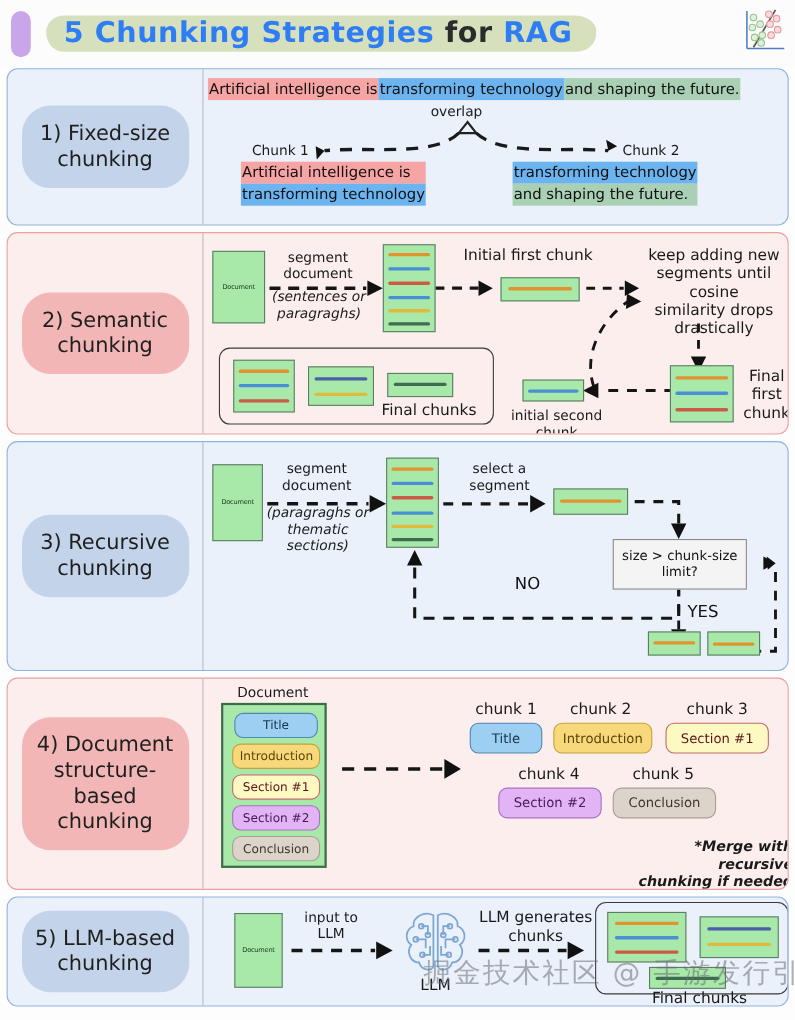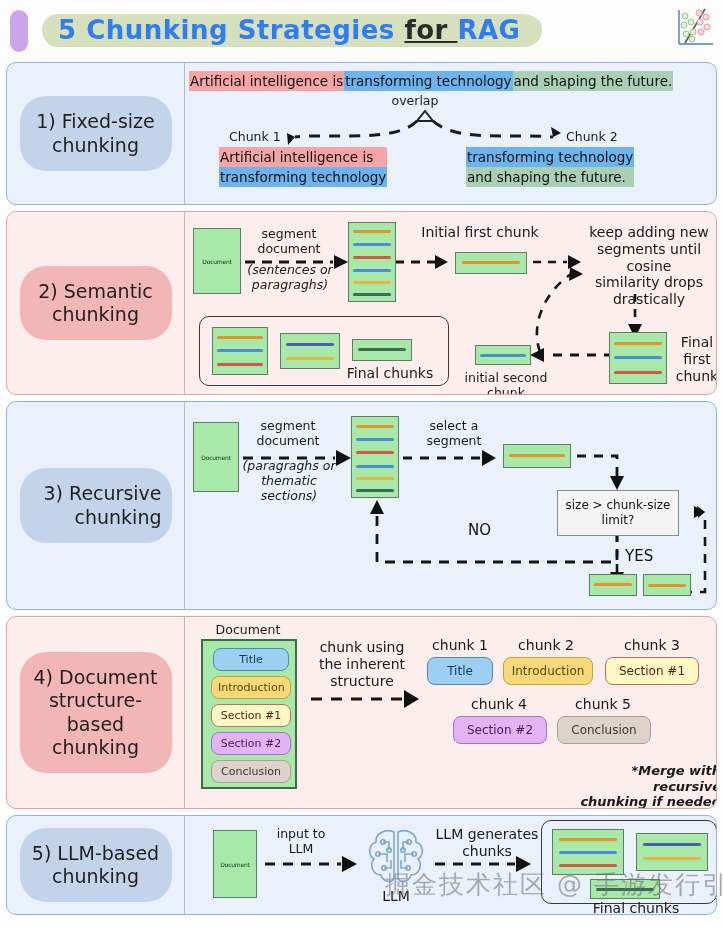--- a/index.html
+++ b/index.html
@@ -47,21 +47,21 @@
   }
   .title-text {
     position: relative; z-index: 1;
     font-size: 26px;
     font-weight: bold;
     letter-spacing: 0.5px;
     white-space: nowrap;
     font-family: "DejaVu Sans", sans-serif;
   }
   .t-blue { color: #2f7df5; }
-  .t-dark { color: #2b2b2b; text-decoration: underline; }
+  .t-dark { color: #2b2b2b; }
 
   #brand {
     position: absolute;
     right: 8px; top: 6px;
     display: flex;
     align-items: center;
     gap: 7px;
   }
   #brand-text {
     font-size: 15px;
@@ -343,21 +343,21 @@
         <div class="abs green-box" style="left:152px; top:22px; width:60px; height:22px;">
           <div class="sq" style="top:8px; background:#3e6b52;"></div>
         </div>
         <div class="abs cap big" style="left: 142px; top: 48px; width: 96px; white-space: pre-line;">Final chunks</div>
       </div>
     </div>
   </div>
 
   <div class="section blue" style="height:209px;">
     <div class="label-cell">
-      <div class="label-pill blue" style="white-space: pre-line; text-align: right;">3) Recursive
+      <div class="label-pill blue" style="white-space: pre-line;">3) Recursive
 chunking</div>
     </div>
     <div class="body-cell">
 
       <div class="abs green-box" style="left:8px; top:20px; width:46px; height:70px;">
         <span class="doc-label">Document</span>
       </div>
 
       <div class="abs cap" style="left: 56px; top: 16px; width: 94px; white-space: pre-line;">segment
 document</div>
@@ -428,23 +428,20 @@
 
       <div class="abs cap" style="left: 10px; top: 5px; width: 106px; white-space: pre-line;">Document</div>
       <div class="abs green-box" style="left:16px; top:22px; width:96px; height:150px; border-width:2px; border-color:#3f6b49;">
         <div class="tag tag-title" style="position:absolute; left:10px; top:7px;  width:76px;">Title</div>
         <div class="tag tag-intro" style="position:absolute; left:8px;  top:35px; width:80px;">Introduction</div>
         <div class="tag tag-sec1" style="position:absolute; left:8px;  top:63px; width:80px;">Section #1</div>
         <div class="tag tag-sec2" style="position:absolute; left:8px;  top:91px; width:80px;">Section #2</div>
         <div class="tag tag-concl" style="position:absolute; left:8px;  top:119px;width:80px;">Conclusion</div>
       </div>
 
-      <div class="abs cap big" style="left: 122px; top: 22px; width: 110px; white-space: pre-line;">chunk using
-the inherent
-structure</div>
 
       <svg class="layer" width="540" height="193">
         <path d="M126 82 L218 82" stroke="#151515" stroke-width="3.2" stroke-dasharray="11 9"></path>
         <path d="M219 73 L234 82 L219 91 Z" fill="#111"></path>
       </svg>
 
       <div class="abs cap big" style="left: 240px; top: 20px; width: 70px; white-space: pre-line;">chunk 1</div>
       <div class="abs tag tag-title" style="left:242px; top:40px; width:66px; font-size:12px; padding:6px 6px;">Title</div>
 
       <div class="abs cap big" style="left: 318px; top: 20px; width: 86px; white-space: pre-line;">chunk 2</div>

